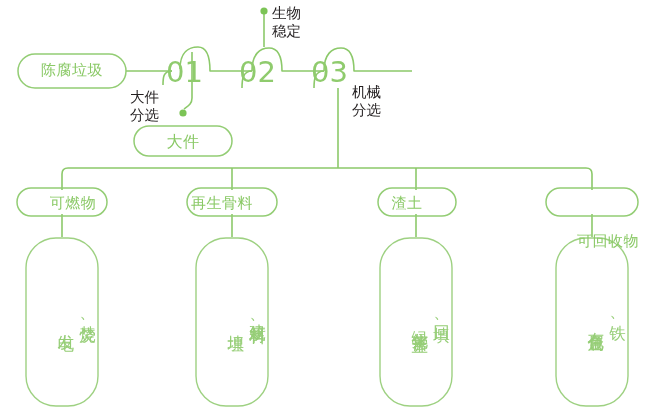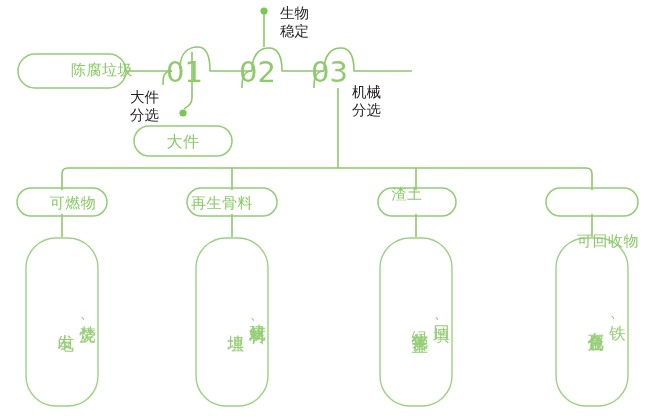--- a/index.html
+++ b/index.html
@@ -130,36 +130,36 @@
     <rect class="box-shape" x="26" y="238" width="72" height="168" rx="30" ry="30"></rect>
     <rect class="box-shape" x="196" y="238" width="72" height="168" rx="30" ry="30"></rect>
     <rect class="box-shape" x="380" y="238" width="72" height="168" rx="30" ry="30"></rect>
     <rect class="box-shape" x="556" y="238" width="72" height="168" rx="30" ry="30"></rect>
 
     <text class="num-text" x="166" y="82">01</text>
     <text class="num-text" x="239" y="82">02</text>
     <text class="num-text" x="311" y="82">03</text>
   </svg>
 
-  <div class="pill-label" style="left:18px; top:61px; width:108px;padding-left:30px;">陈腐垃圾</div>
+  <div class="pill-label" style="left:18px; top:61px; width:108px;">陈腐垃圾</div>
 
   <div class="label-dark" style="left:130px; top:89px; text-align:left;">大件
 分选</div>
 
-  <div class="label-dark" style="left:280px; top:5px; text-align:left;">生物
+  <div class="label-dark" style="left:272px; top:5px; text-align:left;">生物
 稳定</div>
 
   <div class="label-dark" style="left:352px; top:84px; text-align:center;">机械
 分选</div>
 
   <div class="pill-label" style="left:134px; top:132px; width:98px; font-size:16px;">大件</div>
 
   <div class="pill-label" style="left:17px; top:194px; width:112px;">可燃物</div>
   <div class="pill-label" style="left:187px; top:194px; width:70px;">再生骨料</div>
-  <div class="pill-label" style="left:378px; top:185px; width:58px;">渣土</div>
+  <div class="pill-label" style="left:378px; top:194px; width:58px;">渣土</div>
   <div class="pill-label" style="left:562px; top:194px; width:92px;margin-top:38px;">可回收物</div>
 
   <div class="vbox-label" style="left:26px; top:238px; width:72px; height:168px;">焚烧、
 发电</div>
   <div class="vbox-label" style="left:196px; top:238px; width:72px; height:168px;">建筑材料、
 填埋</div>
   <div class="vbox-label" style="left:380px; top:238px; width:72px; height:168px;">回填、
 绿化营养土</div>
   <div class="vbox-label" style="left:556px; top:238px; width:72px; height:168px;">铁、
 有色金属</div>

